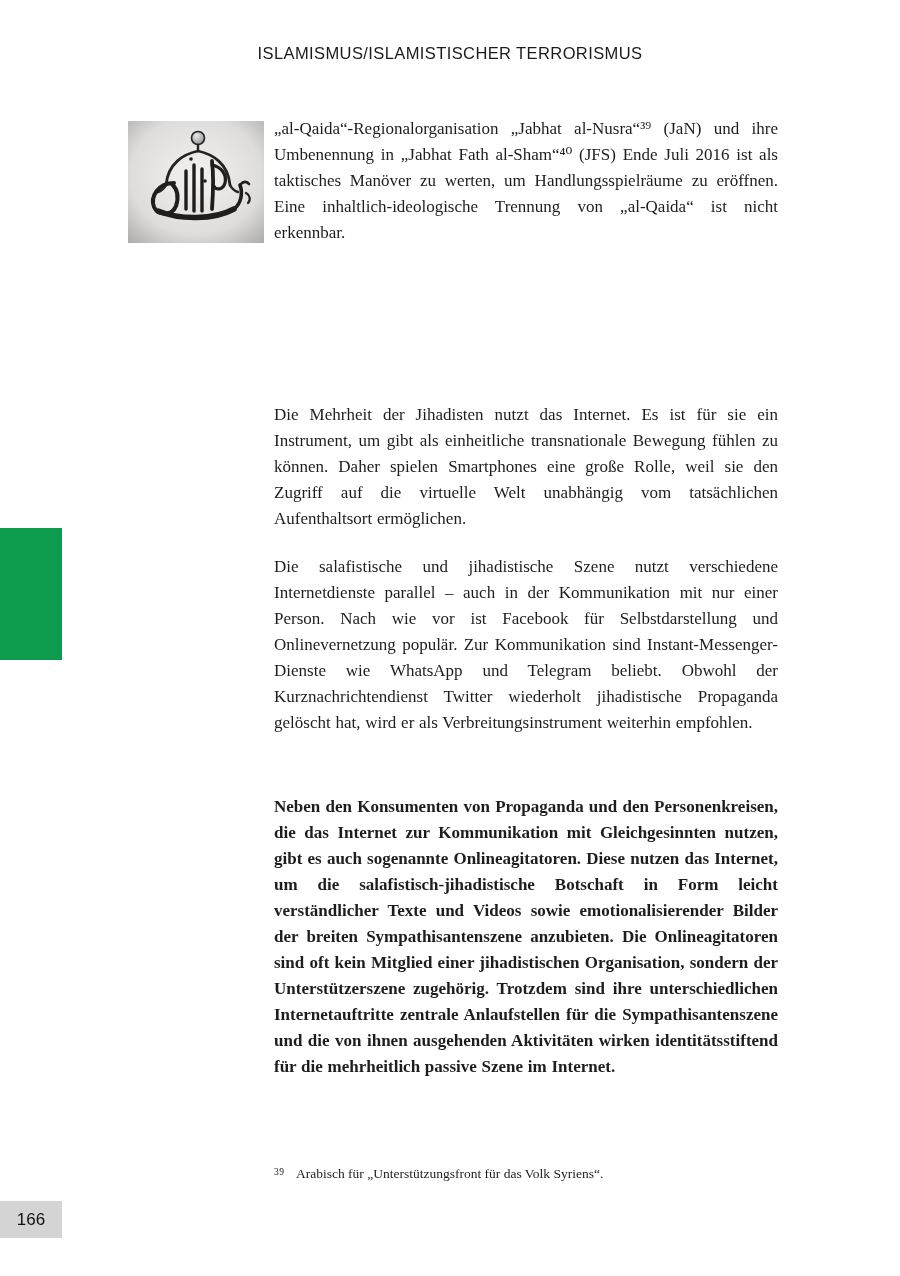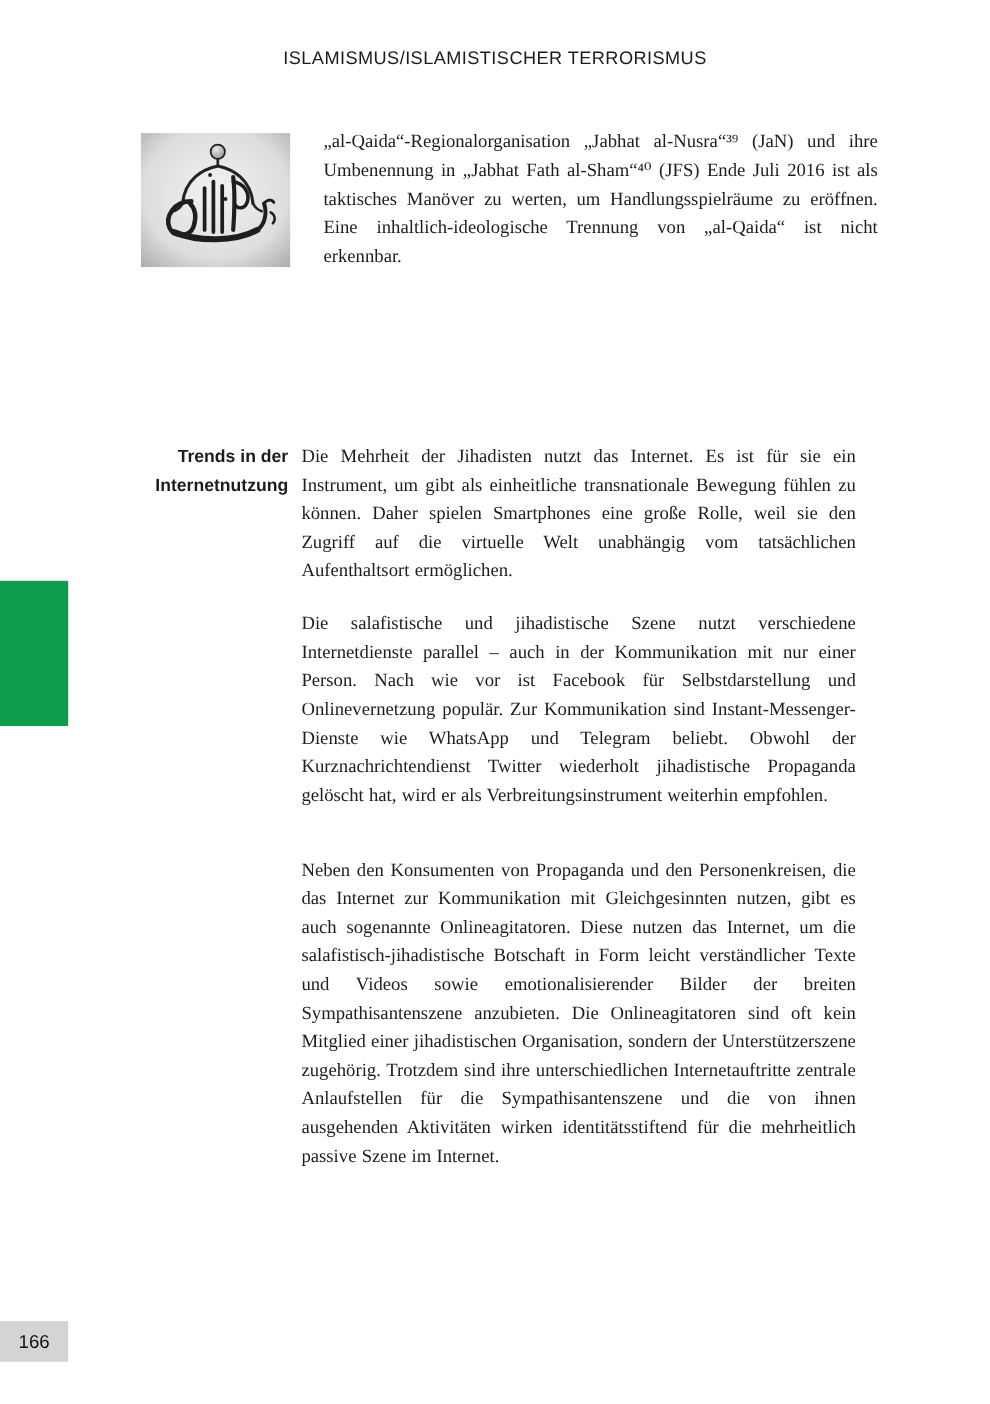--- a/index.html
+++ b/index.html
@@ -27,25 +27,25 @@
   .logo svg { display: block; width: 100%; height: 100%; }
 
   .body-par {
     position: absolute; left: 274px; width: 504px;
     font-size: 17px; line-height: 26px;
     text-align: justify; text-justify: inter-word;
     hyphens: auto; -webkit-hyphens: auto;
     color: #1d1d1d;
     word-spacing: 0.5px;
   }
-  .p1 { top: 116px; margin-left: 20px; }
+  .p1 { top: 116px; }
   .p2 { top: 271px; }
   .p3 { top: 402px; }
   .p4 { top: 554px; }
-  .p5 { top: 778px; }
+  .p5 { top: 794px; font-weight: bold; }
 
   .margin-label {
     position: absolute; left: 40px; width: 222px; top: 403px;
     text-align: right;
     font-family: "Liberation Sans", "DejaVu Sans", sans-serif;
     font-weight: bold; font-size: 16px; line-height: 26px;
     color: #1c1c1c;
   }
 
   .green-bar {
@@ -115,29 +115,32 @@
         <path d="M112 64 C115 60 119 60 121 63" stroke-width="2.6"></path>
         <circle cx="63" cy="38" r="1.8" fill="#1e1e1e" stroke="none"></circle>
         <circle cx="77" cy="60" r="1.8" fill="#1e1e1e" stroke="none"></circle>
         <path d="M118 72 C122 74 123 79 120 82" stroke-width="2.2"></path>
       </g>
     </svg>
   </div>
 
   <div class="body-par p1" lang="de">„al-Qaida“-Regionalorganisation „Jabhat al-Nusra“³⁹ (JaN) und ihre Umbenennung in „Jabhat Fath al-Sham“⁴⁰ (JFS) Ende Juli 2016 ist als taktisches Manöver zu werten, um Handlungsspielräume zu eröffnen. Eine inhaltlich-ideologische Trennung von „al-Qaida“ ist nicht erkennbar.</div>
 
-  <div class="margin-label">Trends in der Internetnutzung</div>
 
   <div class="body-par p3" lang="de">Die Mehrheit der Jihadisten nutzt das Internet. Es ist für sie ein Instrument, um gibt als einheitliche transnationale Bewegung fühlen zu können. Daher spielen Smartphones eine große Rolle, weil sie den Zugriff auf die virtuelle Welt unabhängig vom tatsächlichen Aufenthaltsort ermöglichen.</div>
 
   <div class="green-bar"></div>
 
   <div class="body-par p4" lang="de">Die salafistische und jihadistische Szene nutzt verschiedene Internetdienste parallel – auch in der Kommunikation mit nur einer Person. Nach wie vor ist Facebook für Selbstdarstellung und Onlinevernetzung populär. Zur Kommunikation sind Instant-Messenger-Dienste wie WhatsApp und Telegram beliebt. Obwohl der Kurznachrichtendienst Twitter wiederholt jihadistische Propaganda gelöscht hat, wird er als Verbreitungsinstrument weiterhin empfohlen.</div>
   <div class="body-par p5" lang="de">Neben den Konsumenten von Propaganda und den Personenkreisen, die das Internet zur Kommunikation mit Gleichgesinnten nutzen, gibt es auch sogenannte Onlineagitatoren. Diese nutzen das Internet, um die salafistisch-jihadistische Botschaft in Form leicht verständlicher Texte und Videos sowie emotionalisierender Bilder der breiten Sympathisantenszene anzubieten. Die Onlineagitatoren sind oft kein Mitglied einer jihadistischen Organisation, sondern der Unterstützerszene zugehörig. Trotzdem sind ihre unterschiedlichen Internetauftritte zentrale Anlaufstellen für die Sympathisantenszene und die von ihnen ausgehenden Aktivitäten wirken identitätsstiftend für die mehrheitlich passive Szene im Internet.</div>
 
   <div class="footnotes">
+    <div class="footnote">
+      <span class="fn-marker">39</span>
+      <span class="fn-text">Arabisch für „Unterstützungsfront für das Volk Syriens“.</span>
+    </div>
   </div>
 
   <div class="page-box">
     <span>166</span>
   </div>
 
 </div>
 
 </body></html>

